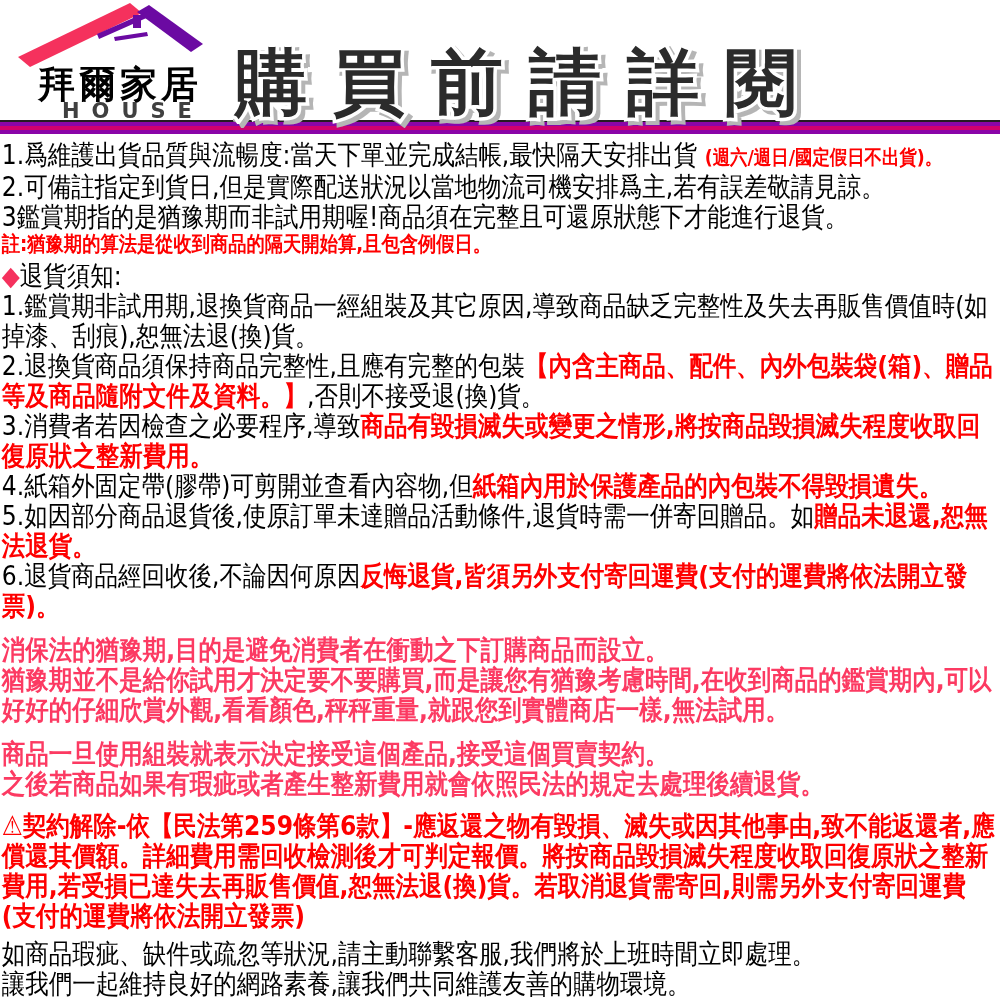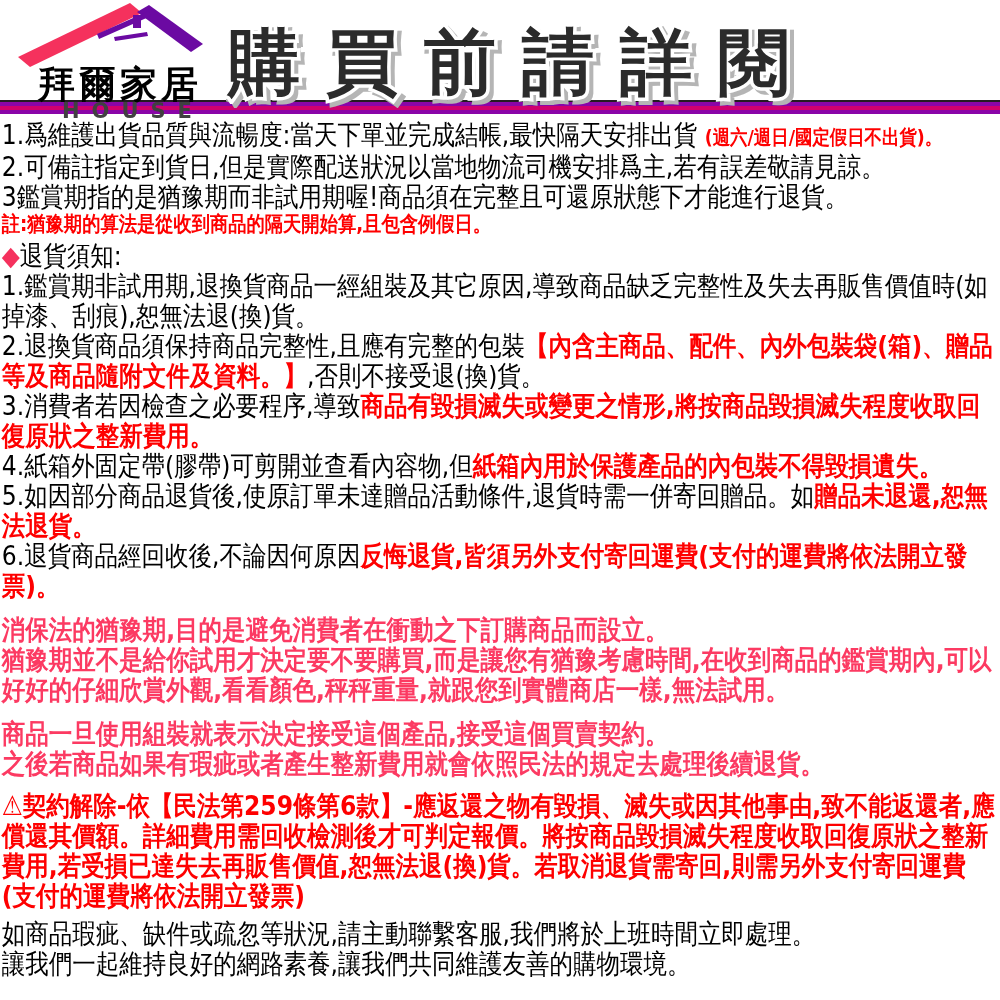--- a/index.html
+++ b/index.html
@@ -1,27 +1,27 @@
 <!DOCTYPE html>
 <html><head>
 <meta charset="utf-8">
 <style>
   html,body{margin:0;padding:0;}
   body{
     width:1000px;height:1000px;overflow:hidden;background:#ffffff;
     font-family:"DejaVu Sans","Liberation Sans",sans-serif;
   }
   
-  .header{position:relative;width:1000px;height:100px;background:#ffffff;}
+  .header{position:relative;width:1000px;height:120px;background:#ffffff;}
   .logo{position:absolute;left:0;top:0;width:310px;height:120px;}
   .logo svg{position:absolute;left:0;top:0;}
   .brand{position:absolute;left:38px;top:60px;font-size:37px;font-weight:bold;color:#000;letter-spacing:4px;white-space:nowrap;}
   .brand-sub{position:absolute;left:62px;top:99px;font-size:21px;font-weight:600;color:#404040;letter-spacing:12px;white-space:nowrap;}
   .main-title{
-    position:absolute;left:228px;bottom:2px;white-space:nowrap;
+    position:absolute;left:235px;bottom:2px;white-space:nowrap;
     font-size:72px;line-height:72px;font-weight:bold;color:#2b2b2b;letter-spacing:26px;
     -webkit-text-stroke:7px #ffffff;paint-order:stroke fill;
     filter:drop-shadow(4px 4px 0px #b5b5b5);
   }
   
   .bar{width:1000px;height:14px;}
   .bar .b1{height:2px;background:#241b22;}
   .bar .b2{height:4px;background:#8a05a8;}
   .bar .b3{height:4px;background:#d0006e;}
   .bar .b4{height:4px;background:#8a05a8;}

